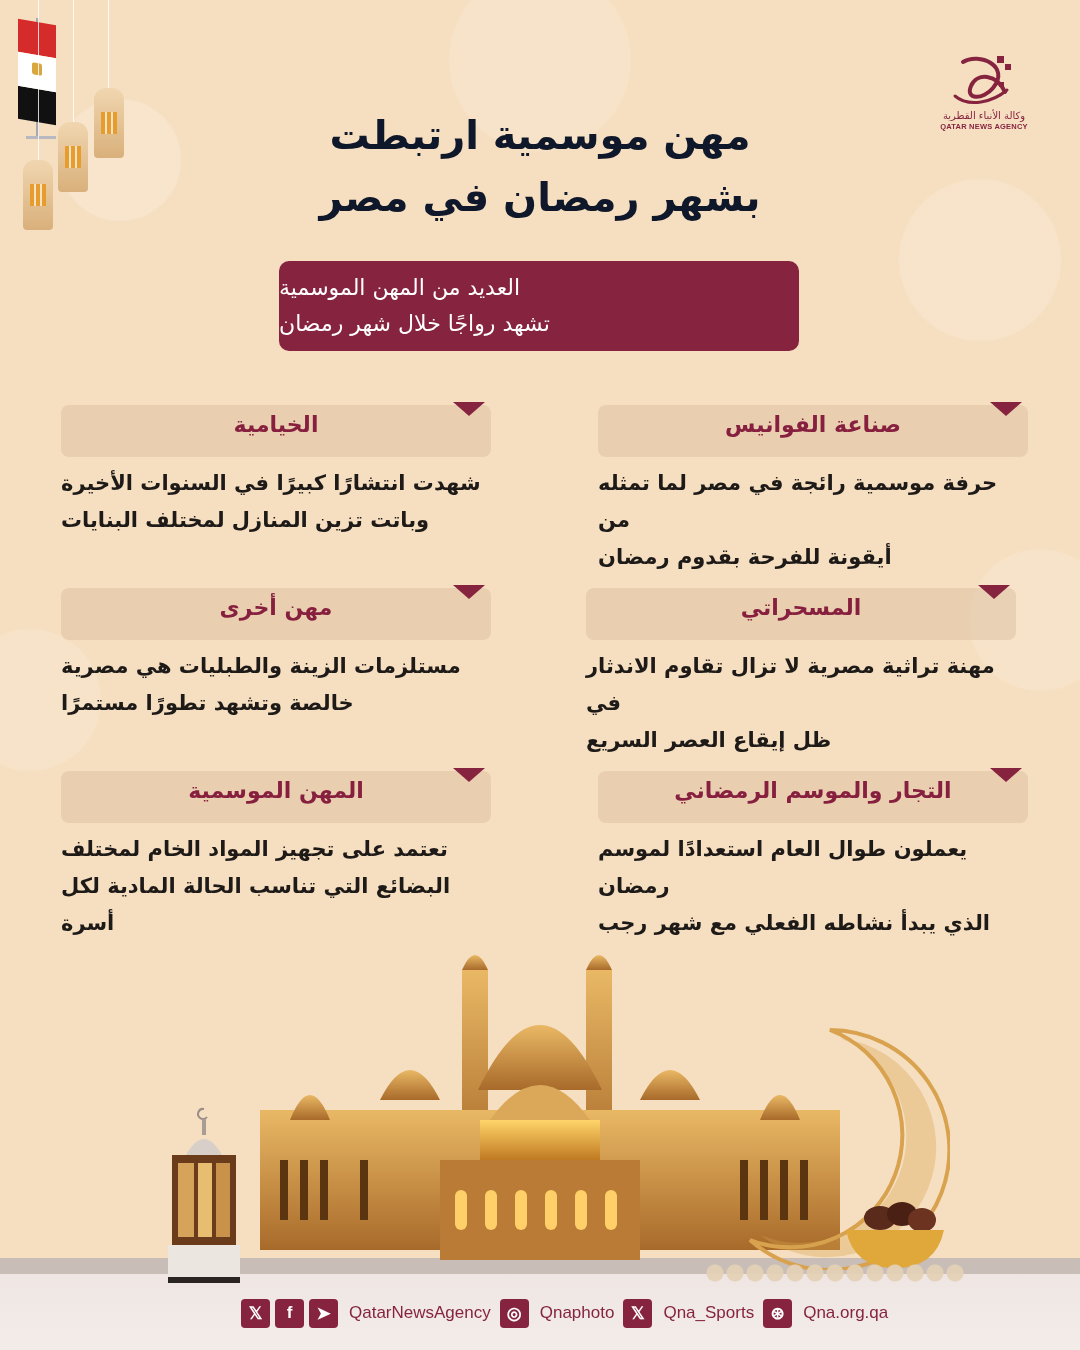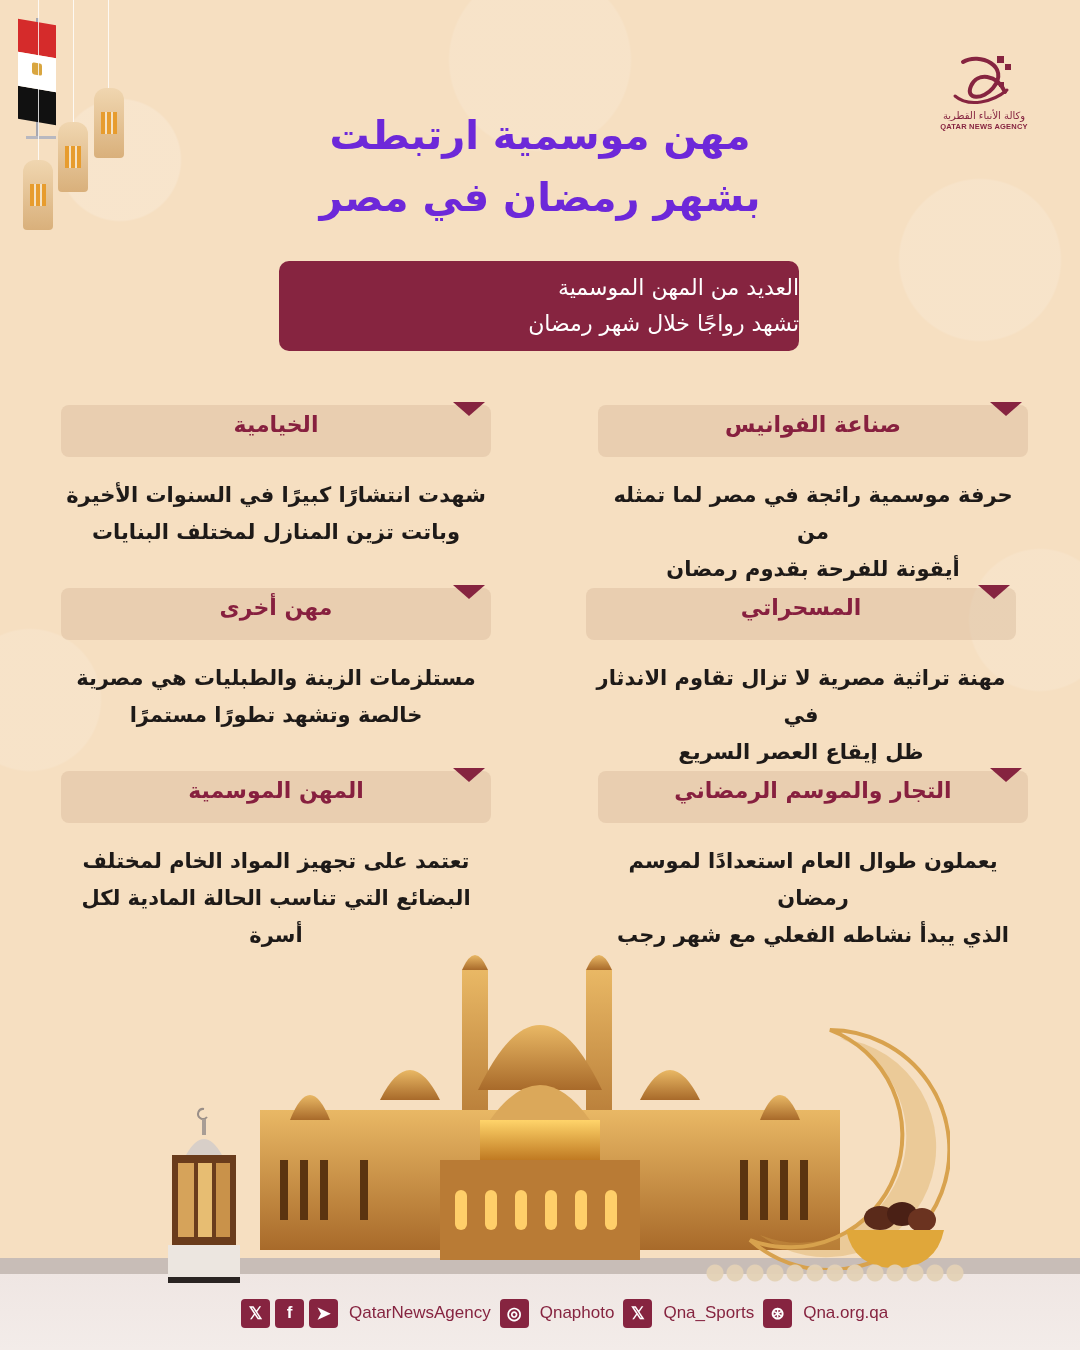--- a/index.html
+++ b/index.html
@@ -16,27 +16,27 @@
       radial-gradient(circle at 120px 160px, rgba(255,255,255,0.18) 0 60px, transparent 62px),
       radial-gradient(circle at 980px 260px, rgba(255,255,255,0.14) 0 80px, transparent 82px),
       radial-gradient(circle at 540px 60px, rgba(255,255,255,0.12) 0 90px, transparent 92px),
       radial-gradient(circle at 1040px 620px, rgba(255,255,255,0.12) 0 70px, transparent 72px),
       radial-gradient(circle at 30px 700px, rgba(255,255,255,0.12) 0 70px, transparent 72px);
   }
   
   .title {
     position:absolute; left:250px; top:104px; width:580px;
     text-align:center; direction:rtl;
-    color:#6d28d9; font-weight:bold; font-size:40px; line-height:62px;
+    color:#0f172a; font-weight:bold; font-size:40px; line-height:62px;
   }
   
   .banner {
     position:absolute; left:279px; top:261px; width:520px; height:90px;
     background:#862440; border-radius:10px;
-    color:#ffffff; direction:rtl; text-align:right;
+    color:#ffffff; direction:rtl; text-align:left;
     font-size:22px; line-height:36px; padding-top:9px;
   }
   
   .logo { position:absolute; left:934px; top:52px; width:100px; height:90px; text-align:center; }
   .logo svg { display:block; margin:0 auto; }
   .logo-ar { direction:rtl; font-size:10px; color:#862440; font-weight:normal; line-height:12px; }
   .logo-en { font-family:"Liberation Sans", sans-serif; font-size:7.5px; color:#862440; font-weight:bold; letter-spacing:0.2px; }
 
   
   .card { position:absolute; width:430px; }
@@ -45,21 +45,21 @@
     background:rgba(205,170,140,0.32);
     direction:rtl; text-align:center;
     color:#87203f; font-size:22px; line-height:40px; font-weight:bold;
   }
   .tri {
     position:absolute; right:6px; top:-3px; width:0; height:0;
     border-left:16px solid transparent; border-right:16px solid transparent;
     border-top:14px solid #862440;
   }
   .card-body {
-    margin-top:20px; direction:rtl; text-align:center;
+    margin-top:8px; direction:rtl; text-align:left;
     font-size:21px; line-height:37px; font-weight:bold; color:#1e1a18;
   }
 
   
   .flag-pole { position:absolute; left:36px; top:18px; width:3px; height:120px; background:#a8a8b0; }
   .flag { position:absolute; left:18px; top:22px; width:38px; height:100px; transform:skewY(10deg); }
   .flag div { height:33.3%; }
   .lantern {
     position:absolute; width:30px; height:70px;
     background:linear-gradient(#f0d6b0,#d9b07b);

